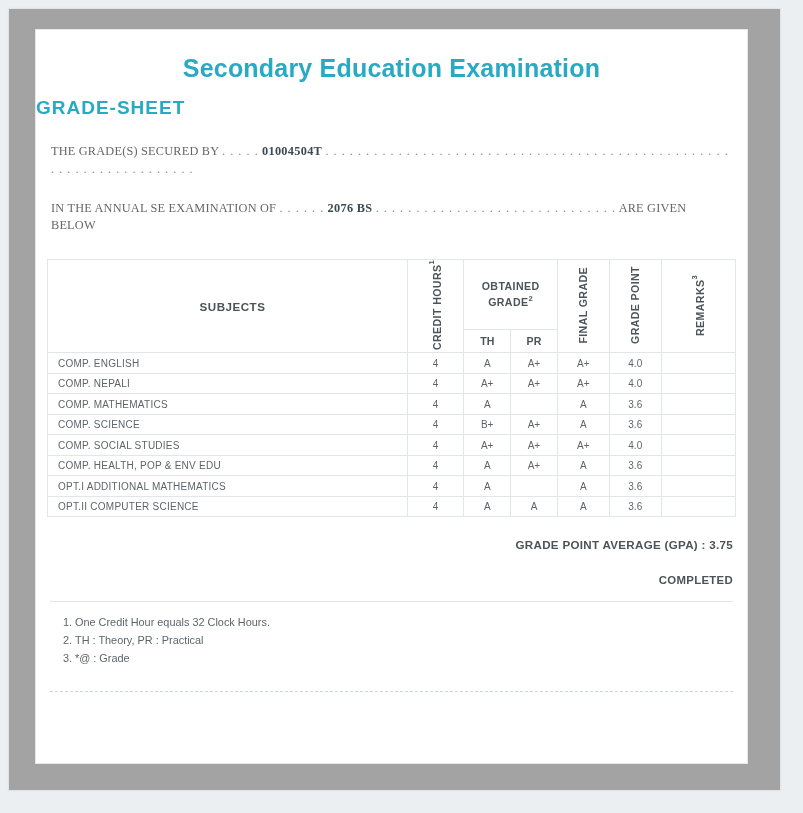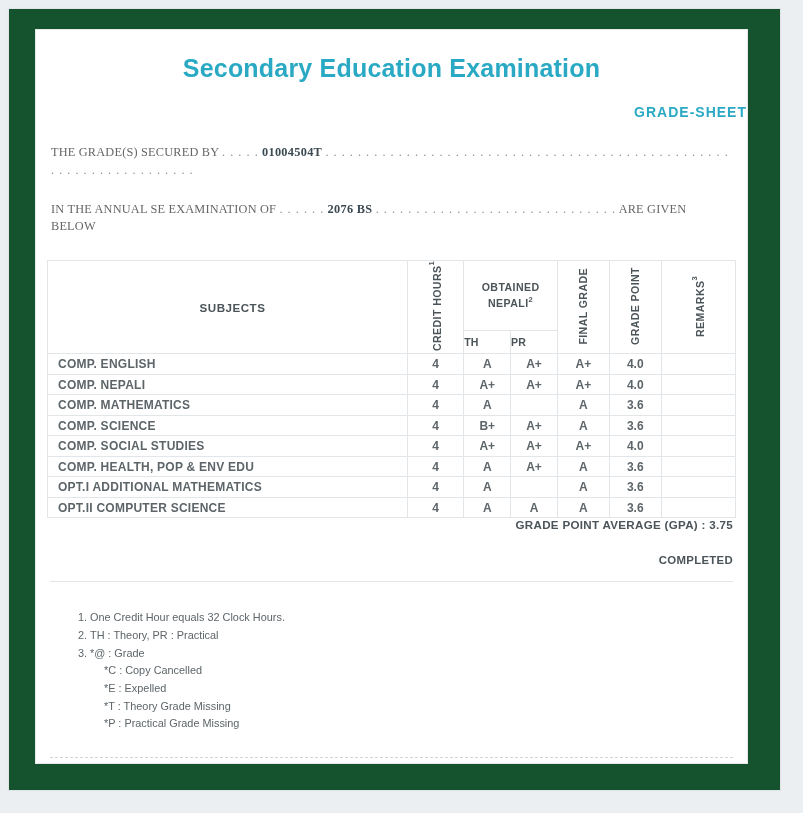--- a/index.html
+++ b/index.html
@@ -13,21 +13,21 @@
     font-family: "Liberation Sans", sans-serif;
     color: #555;
     -webkit-font-smoothing: antialiased;
   }
   .page-frame {
     position: absolute;
     left: 8px;
     top: 8px;
     width: 771px;
     height: 781px;
-    background: #14532d;
+    background: #a3a3a3;
     border: 1px solid #e2e5e7;
     box-shadow: 0 0 1px rgba(0,0,0,0.06);
   }
   .sheet {
     position: absolute;
     left: 26px;
     top: 20px;
     width: 713px;
     height: 735px;
     background: #fff;
@@ -37,26 +37,26 @@
   }
   .title {
     text-align: center;
     color: #2aa9c4;
     font-size: 25px;
     font-weight: bold;
     letter-spacing: 0.2px;
     margin-top: 24px;
   }
   .subtitle {
-    text-align: right;
+    text-align: left;
     color: #2aa9c4;
-    font-size: 14px;
+    font-size: 19px;
     font-weight: bold;
     letter-spacing: 1px;
-    margin-top: 21px;
+    margin-top: 14px;
   }
   .info-block {
     margin-top: 24px;
     padding: 0 14px 0 15px;
     font-size: 12.3px;
     color: #666;
     line-height: 1.45;
     font-family: Liberation Serif, serif;
   }
   .info-line {
@@ -110,51 +110,51 @@
     height: 40px;
     text-align: center;
     vertical-align: middle;
     font-size: 10.6px;
     font-weight: bold;
     color: #4b5459;
     line-height: 1.3;
   }
   .obt-sub {
     height: 22px;
-    text-align: left;
+    text-align: center;
     vertical-align: middle;
     font-size: 10.6px;
     font-weight: bold;
     color: #4b5459;
   }
   sup { font-size: 7.5px; vertical-align: super; }
   tbody td {
     height: 19.5px;
     text-align: center;
     vertical-align: middle;
-    font-size: 12px;
+    font-size: 10px;
     color: #5d6569;
-    font-weight: bold;
   }
   tbody td.subject {
     text-align: left;
     padding-left: 10px;
     letter-spacing: 0.25px;
   }
   col.c-sub   { width: 48.5%; }
   col.c-ch    { width: 7.6%; }
   col.c-th    { width: 6.3%; }
   col.c-pr    { width: 6.3%; }
   col.c-fg    { width: 7.0%; }
   col.c-gp    { width: 7.0%; }
   col.c-rm    { width: 10%; }
 
   .gpa-line {
     text-align: right;
     padding: 0 14px 0 0;
+    margin-top: 21px;
     font-size: 11.6px;
     font-weight: bold;
     color: #4b5459;
     letter-spacing: 0.3px;
   }
   .completed-line {
     text-align: right;
     padding: 0 14px 0 0;
     margin-top: 23px;
     font-size: 11.4px;
@@ -164,21 +164,21 @@
   }
   .footnotes {
     margin: 15px 14px 0 14px;
     border-top: 1px solid #e3e6e8;
     padding-top: 11px;
     font-size: 10.9px;
     color: #5d6569;
     line-height: 1.62;
   }
   .footnotes ol {
-    margin: 16px;
+    margin: 1px;
     padding-left: 24px;
   }
   .footnotes li { margin: 0; }
   .sub-legend {
     margin: 0;
     padding-left: 14px;
     list-style: none;
   }
   .sub-legend li { margin: 0; }
 
@@ -222,21 +222,21 @@
           <col class="c-gp">
           <col class="c-rm">
       </colgroup>
       <thead>
         <tr class="hdr-row">
           <th class="subjects-h" rowspan="2">SUBJECTS</th>
           <th rowspan="2">
             <span class="vert"><span>CREDIT HOURS</span><sup>1</sup></span>
           </th>
           <th class="obt-top" colspan="2">
-            <span>OBTAINED NEPALI</span><sup>2</sup>
+            <span>OBTAINED GRADE</span><sup>2</sup>
           </th>
           <th rowspan="2">
             <span class="vert">FINAL GRADE</span>
           </th>
           <th rowspan="2">
             <span class="vert">GRADE POINT</span>
           </th>
           <th rowspan="2">
             <span class="vert"><span>REMARKS</span><sup>3</sup></span>
           </th>
@@ -324,26 +324,20 @@
 
     <div class="gpa-line">GRADE POINT AVERAGE (GPA) : 3.75</div>
     <div class="completed-line">COMPLETED</div>
 
     <div class="footnotes">
       <ol>
         <li>One Credit Hour equals 32 Clock Hours.</li>
         <li>TH : Theory, PR : Practical</li>
         <li>
           <span>*@ : Grade</span>
-          <ul class="sub-legend">
-            <li>*C : Copy Cancelled</li>
-            <li>*E : Expelled</li>
-            <li>*T : Theory Grade Missing</li>
-            <li>*P : Practical Grade Missing</li>
-          </ul>
         </li>
       </ol>
     </div>
 
     <div class="note-sep"></div>
 
   </div>
 </div>
 
 </body></html>

